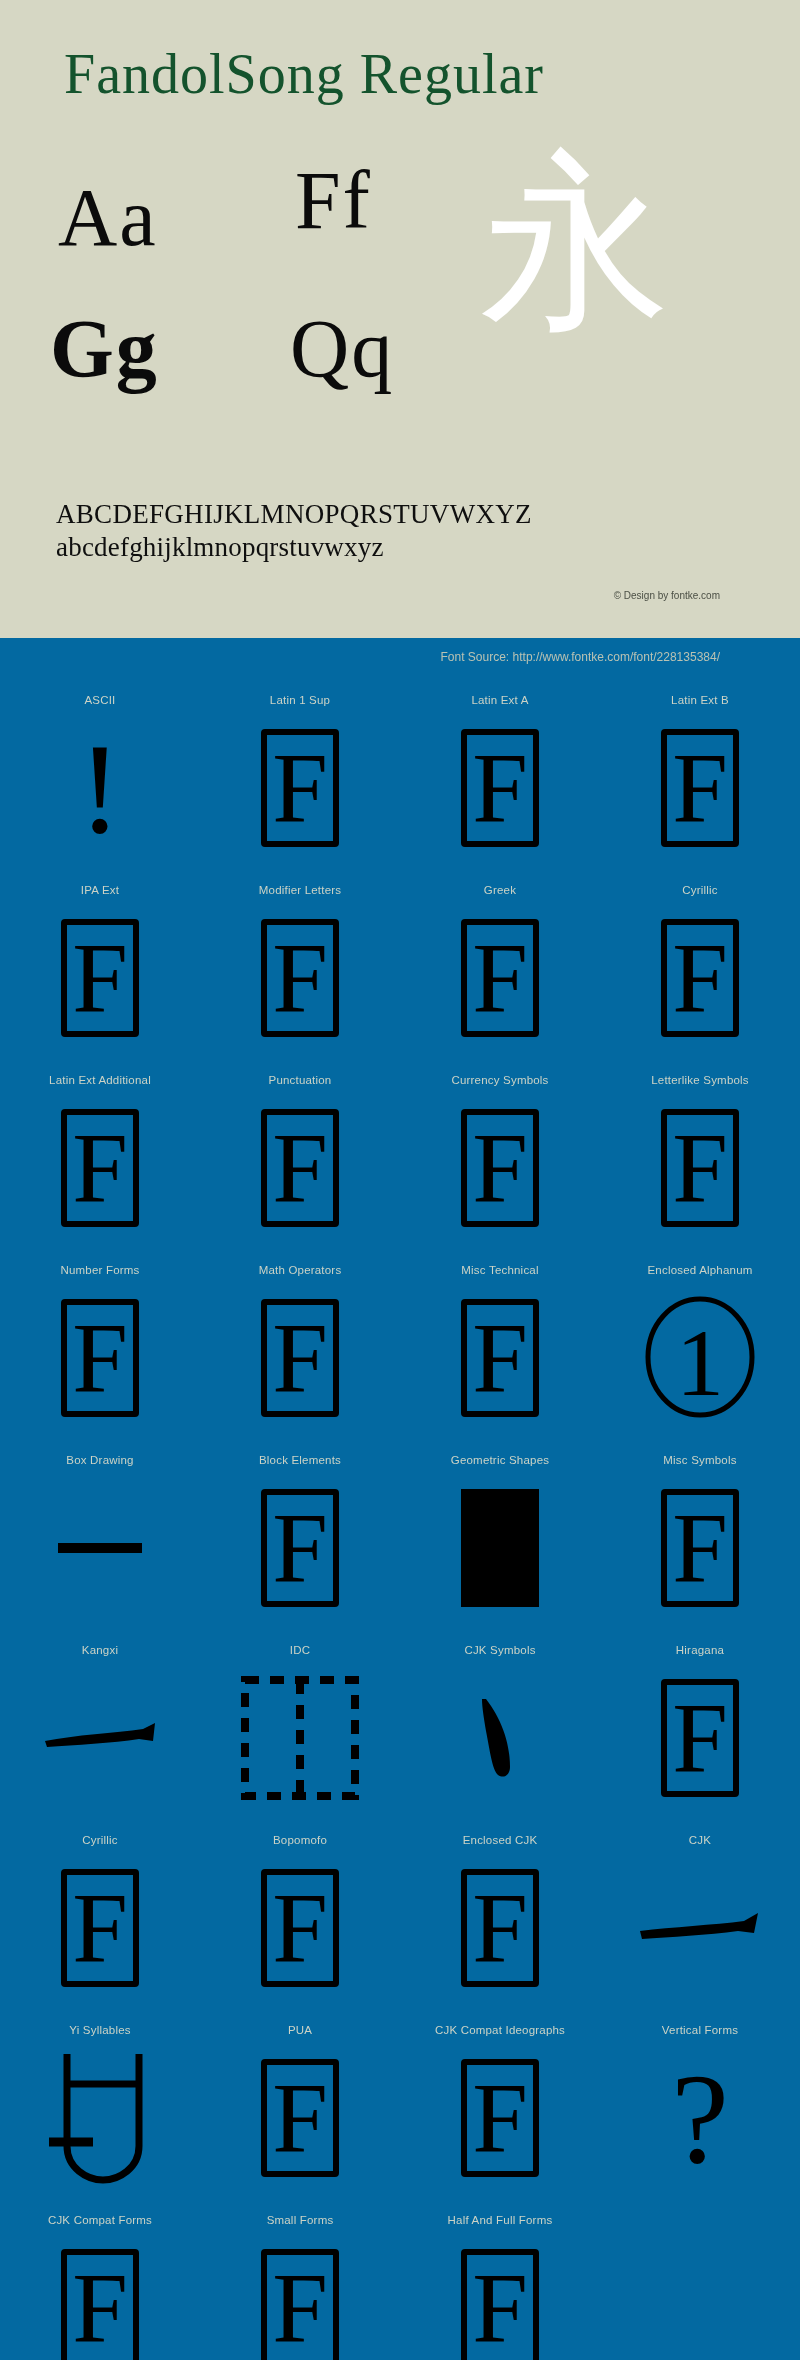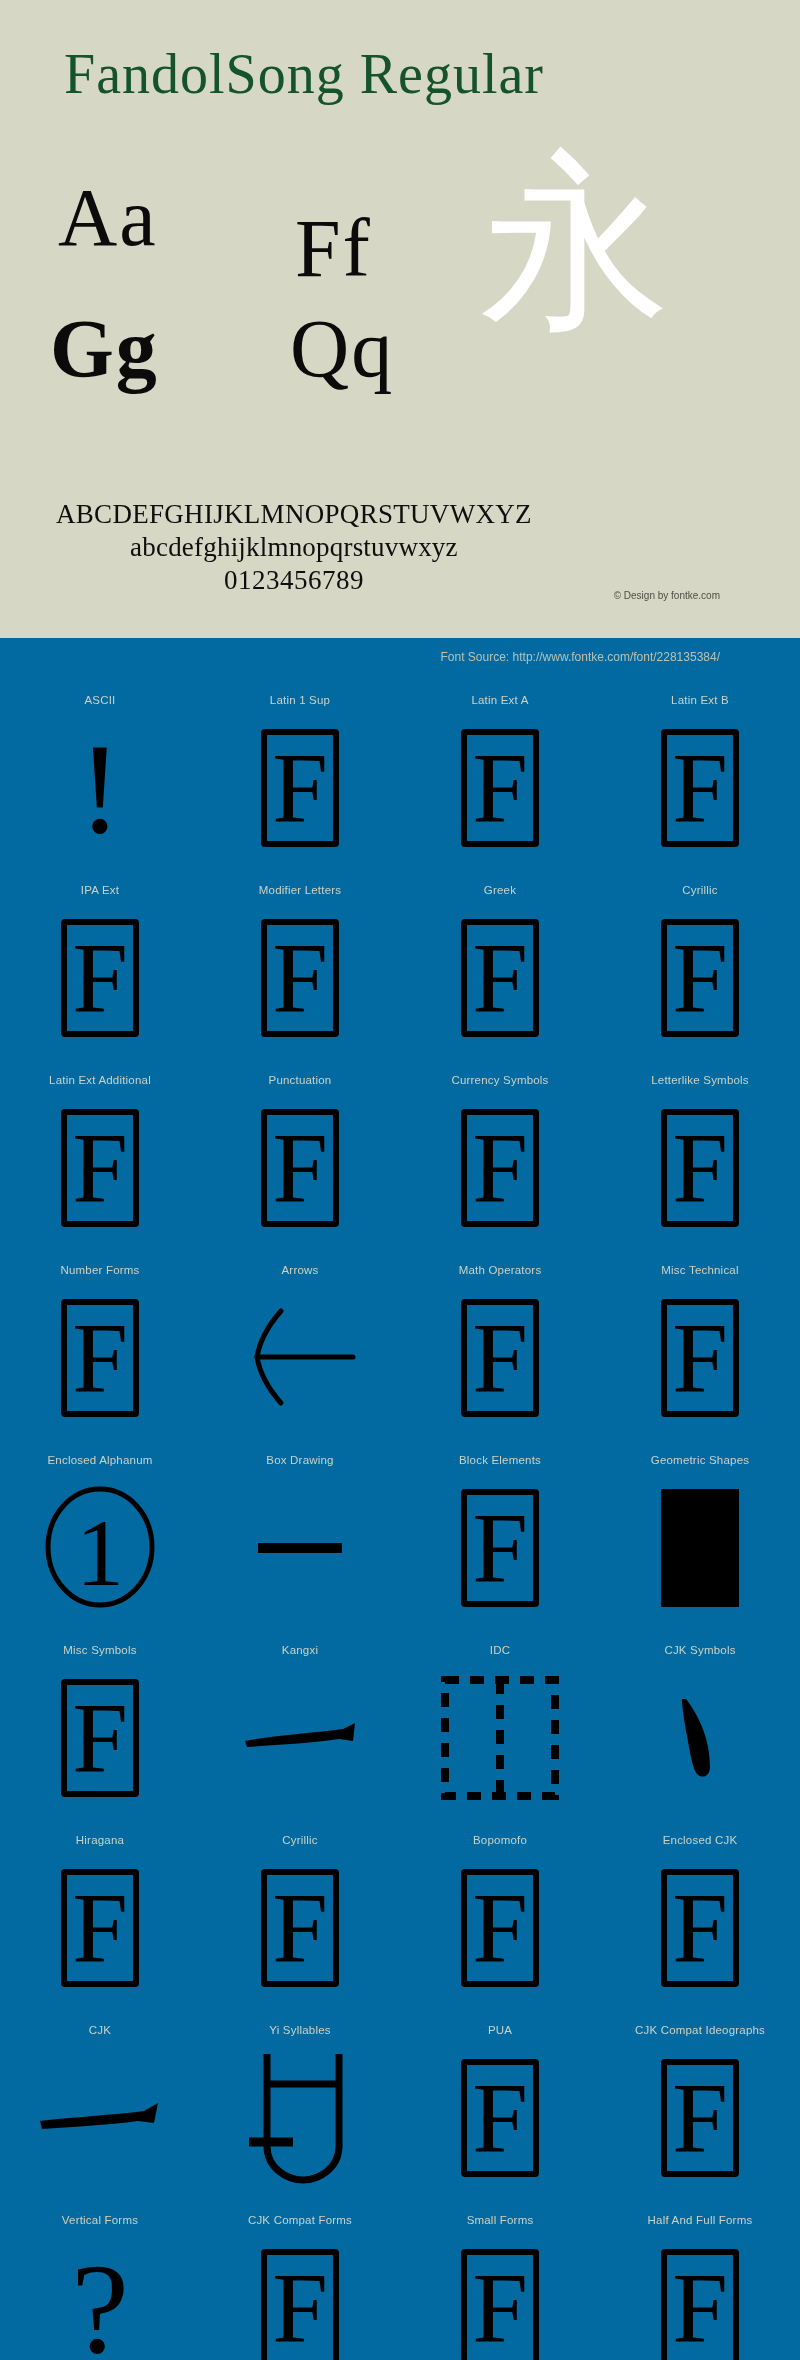--- a/index.html
+++ b/index.html
@@ -49,21 +49,21 @@
   .glyph-pair {
     position: absolute;
     font-family: "Liberation Serif", serif;
     font-size: 82px;
     line-height: 1;
     color: #0b0b0b;
     letter-spacing: 2px;
     white-space: nowrap;
   }
   .gp-aa { left: 8px;   top: 17px; }
-  .gp-ff { left: 245px; top: 0px; margin-top: 48px; }
+  .gp-ff { left: 245px; top: 0px; }
   .gp-gg { left: 0px;   top: 148px; font-weight: bold; }
   .gp-qq { left: 240px; top: 148px; }
 
   .cjk-sample {
     position: absolute;
     left: 480px;
     top: 148px;
     font-family: "DejaVu Sans", sans-serif;
     font-size: 190px;
     line-height: 1;
@@ -76,21 +76,20 @@
     left: 56px;
     top: 498px;
     font-family: "Liberation Serif", serif;
     color: #0f0f0f;
   }
   .alpha-line {
     font-size: 27px;
     line-height: 1.22;
     letter-spacing: 0.3px;
     white-space: nowrap;
-    text-align: center;
   }
   .alpha-line.lower { letter-spacing: 0.2px; }
   .alpha-line.digits { letter-spacing: 0.5px; }
 
   .credit {
     position: absolute;
     right: 80px;
     top: 590px;
     font-size: 10px;
     color: #4b4f45;
@@ -202,21 +201,20 @@
       <div class="glyph-pair gp-ff">Ff</div>
       <div class="glyph-pair gp-gg">Gg</div>
       <div class="glyph-pair gp-qq">Qq</div>
     </div>
 
     <div class="cjk-sample">永</div>
 
     <div class="alpha-block">
       <div class="alpha-line upper">ABCDEFGHIJKLMNOPQRSTUVWXYZ</div>
       <div class="alpha-line lower">abcdefghijklmnopqrstuvwxyz</div>
-      <div class="alpha-line digits">0123456789</div>
     </div>
 
     <div class="credit">© Design by fontke.com</div>
   </div>
 
   <div class="coverage">
     <div class="source-line">Font Source: http://www.fontke.com/font/228135384/</div>
 
     <div class="block-grid" id="block-grid">
         <div class="block-cell">
@@ -324,29 +322,20 @@
             </span>
           </div>
         </div>
         <div class="block-cell">
           <div class="block-label">Number Forms</div>
           <div class="block-glyph">
             <span class="tofu-glyph">
               <span class="box"></span>
               <span class="letter">F</span>
             </span>
-          </div>
-        </div>
-        <div class="block-cell">
-          <div class="block-label">Arrows</div>
-          <div class="block-glyph">
-            <svg class="icon-glyph" width="130" height="126" viewBox="0 0 130 126">
-              <path d="M118 62 L22 62" stroke="#000" stroke-width="5" fill="none" stroke-linecap="round"></path>
-              <path d="M46 16 C30 34 24 50 22 62 C24 74 30 90 46 108" stroke="#000" stroke-width="5" fill="none" stroke-linecap="round"></path>
-            </svg>
           </div>
         </div>
         <div class="block-cell">
           <div class="block-label">Math Operators</div>
           <div class="block-glyph">
             <span class="tofu-glyph">
               <span class="box"></span>
               <span class="letter">F</span>
             </span>
           </div>

